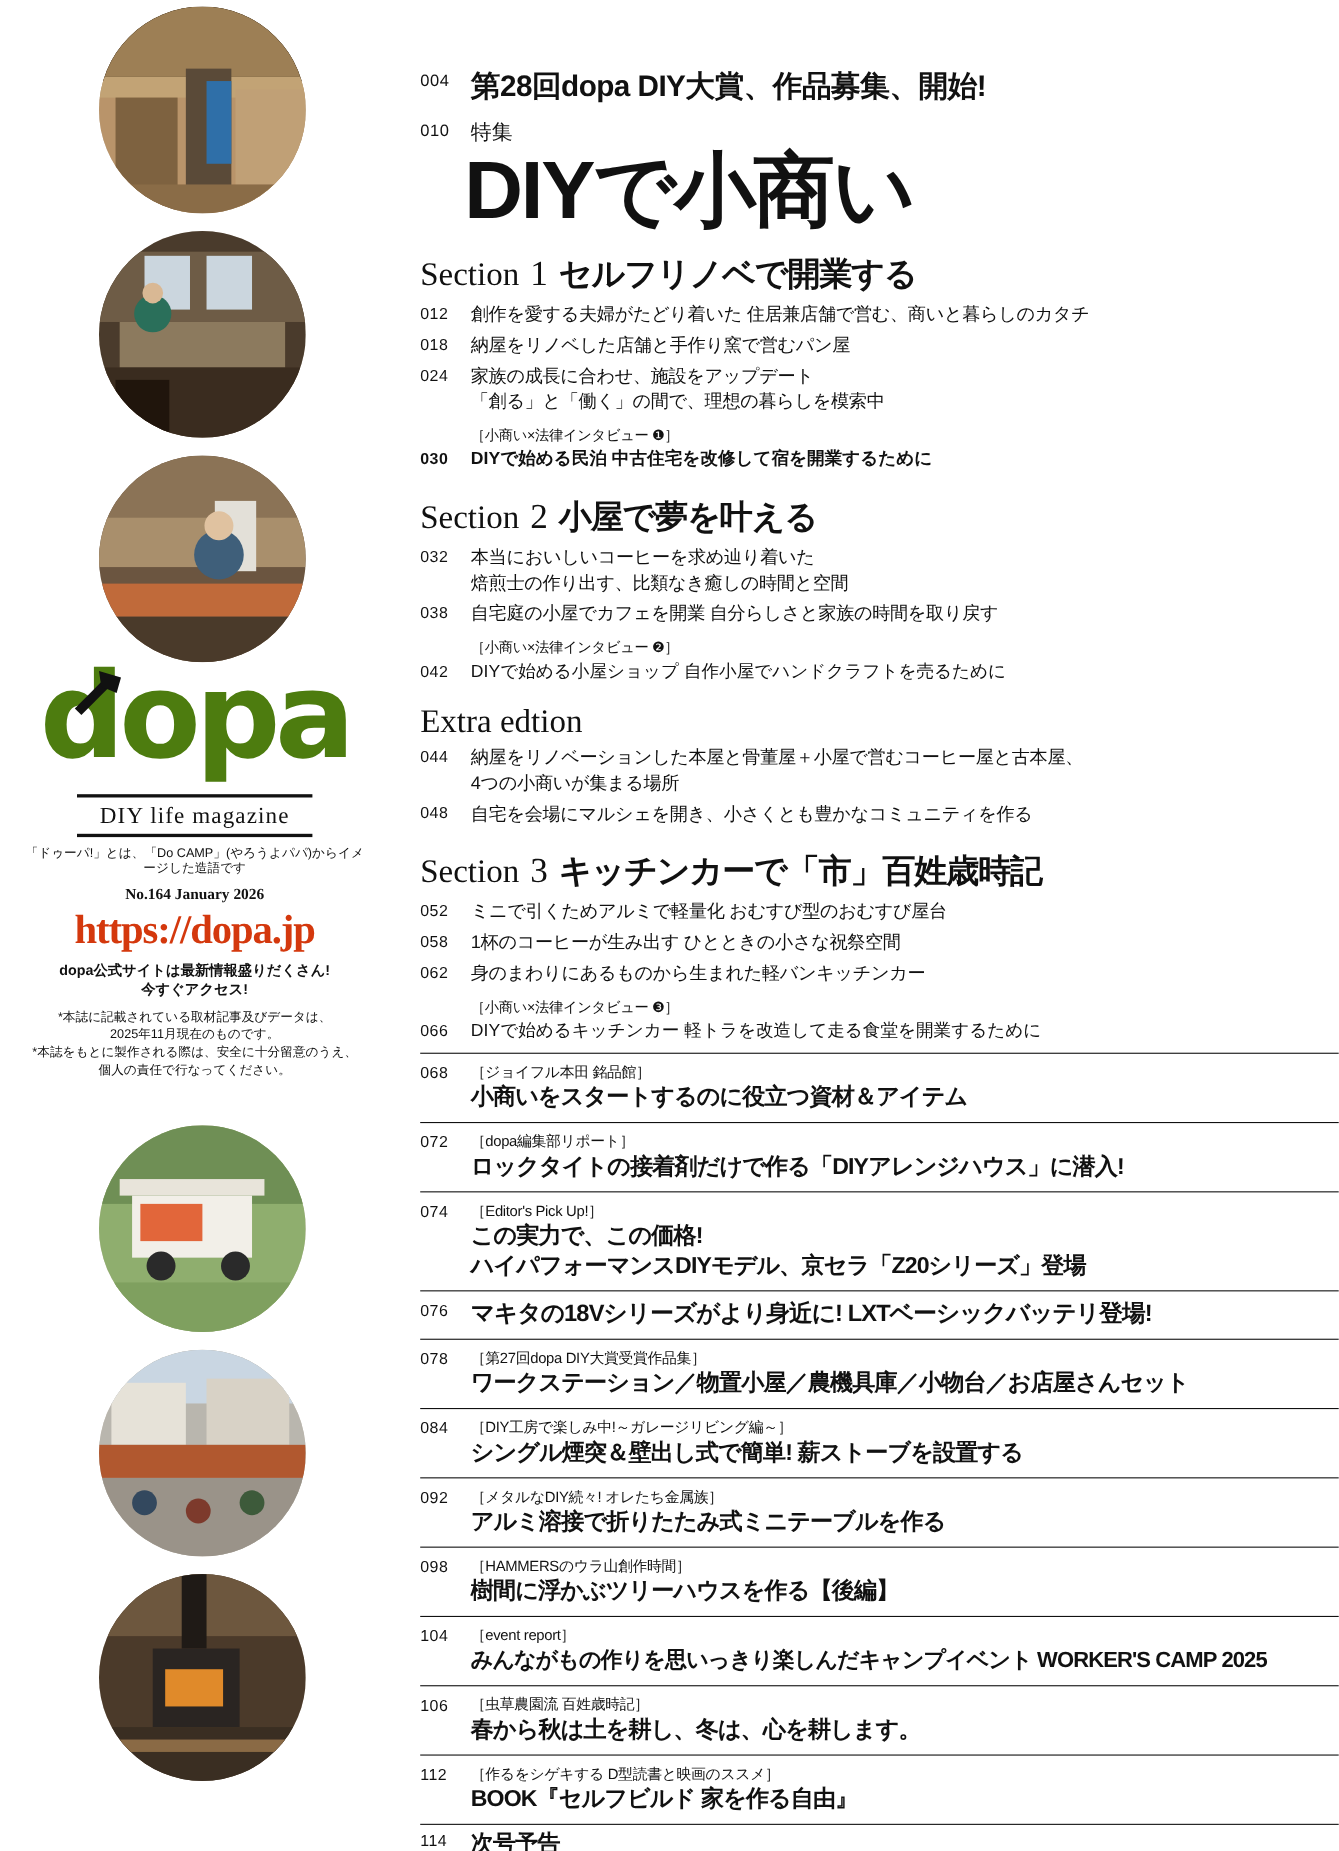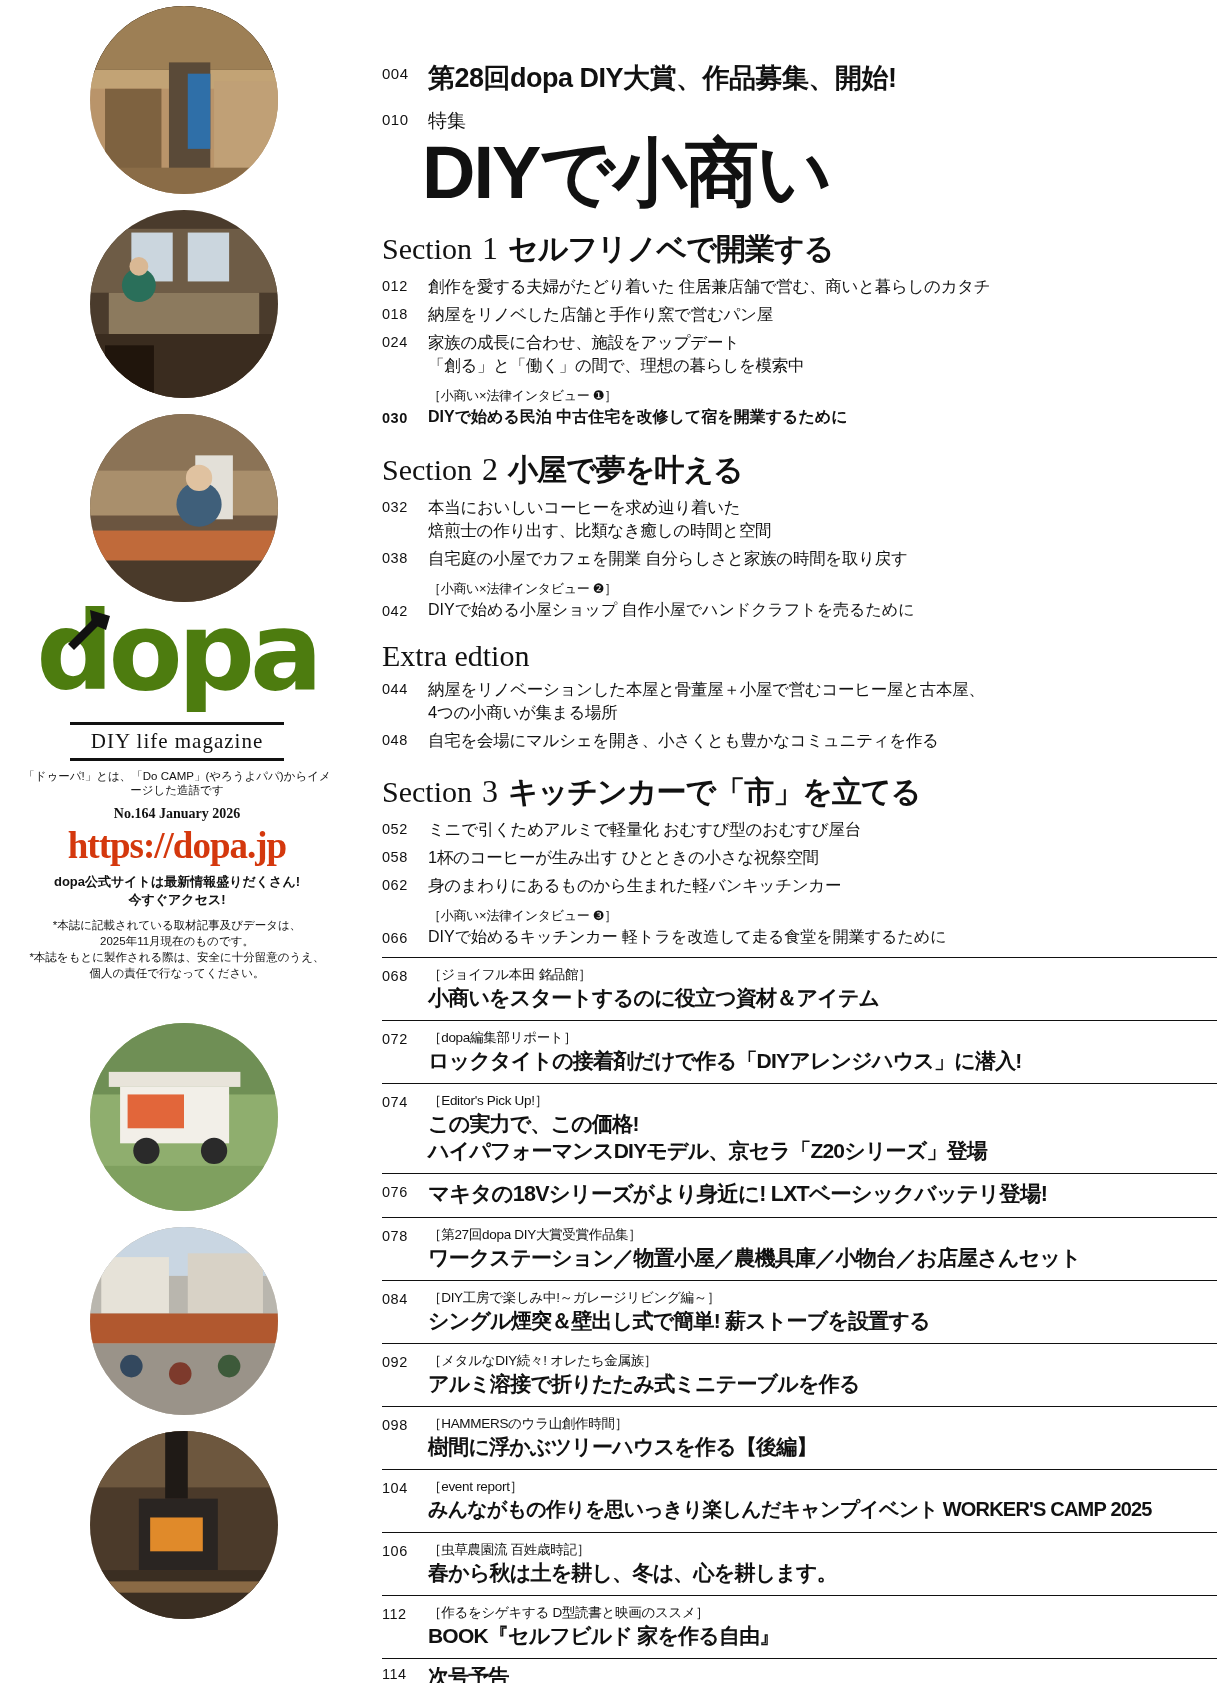--- a/index.html
+++ b/index.html
@@ -313,21 +313,21 @@
   <div class="row item">
     <div class="num sm">048</div>
     <div class="txt">
       <div class="line">自宅を会場にマルシェを開き、小さくとも豊かなコミュニティを作る</div>
     </div>
   </div>
 
   <div class="sec-head" style="margin-top:20px;">
     <span class="sec-word">Section</span>
     <span class="sec-num">3</span>
-    <span class="sec-title">キッチンカーで「市」を立てる</span>
+    <span class="sec-title">キッチンカーで「市」百姓歳時記</span>
   </div>
   <div class="row item">
     <div class="num sm">052</div>
     <div class="txt">
         <div class="line">ミニで引くためアルミで軽量化 おむすび型のおむすび屋台</div>
       </div>
   </div>
   <div class="row item">
     <div class="num sm">058</div>
     <div class="txt">

